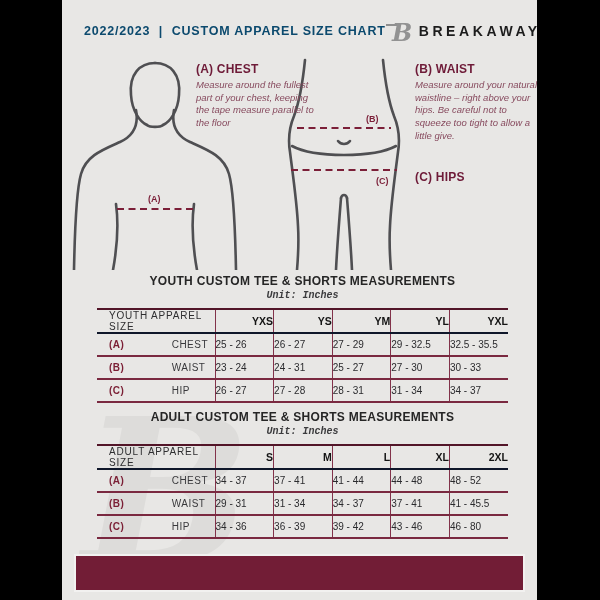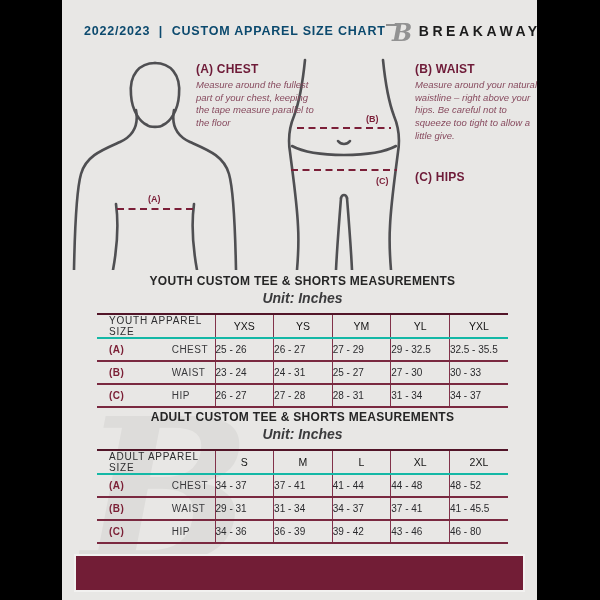--- a/index.html
+++ b/index.html
@@ -22,29 +22,29 @@
   .sec-head{font-weight:bold;font-size:12px;color:#6e1b38;letter-spacing:.2px;}
   .sec-text{font-style:italic;font-size:9.5px;line-height:1.34;color:#874a5e;margin-top:3px;}
   .guide-col{position:absolute;z-index:2;}
   .fig{position:absolute;z-index:1;}
   .fig path{fill:none;stroke:#4f4f52;stroke-width:2.6;stroke-linecap:round;}
   .fig .dash{stroke:#7b1f38;stroke-width:2.2;stroke-dasharray:7 4.5;stroke-linecap:butt;}
   .fig text{font-family:"Liberation Sans",sans-serif;font-size:9px;font-weight:bold;fill:#7b1f38;}
   
   .tbl-block{position:absolute;left:35px;width:411px;z-index:2;}
   .tbl-title{text-align:center;font-weight:bold;font-size:12px;color:#262626;letter-spacing:.3px;}
-  .tbl-unit{text-align:center;font-style:italic;font-weight:bold;font-size:14px;color:#3b3b3d;margin-top:2px;}
+  .tbl-unit{text-align:center;font-style:italic;font-weight:bold;font-size:10px;color:#3b3b3d;margin-top:2px;font-family:Liberation Mono, monospace;}
   table{width:100%;border-collapse:collapse;table-layout:fixed;margin-top:7px;}
   col.c0{width:118px;}
   tr{height:23px;}
-  thead tr{border-top:2px solid #521528;border-bottom:2px solid #14b8a6;}
+  thead tr{border-top:2px solid #521528;border-bottom:2px solid #0f172a;}
   tbody tr{border-bottom:2px solid #7a2940;}
   td,th{padding:0;vertical-align:middle;}
   td+td,th+th{border-left:1.5px solid #82324a;}
-  th{font-weight:normal;font-size:10.5px;color:#141414;text-align:center;}
+  th{font-weight:bold;font-size:10.5px;color:#141414;text-align:right;}
   th.lbl{font-weight:normal;font-size:10px;color:#2e2e30;text-align:left;padding-left:12px;letter-spacing:.8px;}
   td{font-size:10px;color:#2b2b2e;text-align:left;}
   td.lbl{text-align:left;padding-left:12px;letter-spacing:.5px;}
   td.lbl .key{color:#7b1f35;font-weight:bold;}
   td.lbl .nm{color:#39393c;padding-left:44px;}
   
   .watermark{position:absolute;left:20px;top:392px;z-index:0;
     font-family:"DejaVu Serif",serif;font-style:italic;font-weight:bold;
     font-size:200px;line-height:1;color:#dddcda;}
   .footer-bar{position:absolute;left:12px;top:554px;width:447px;height:34px;

